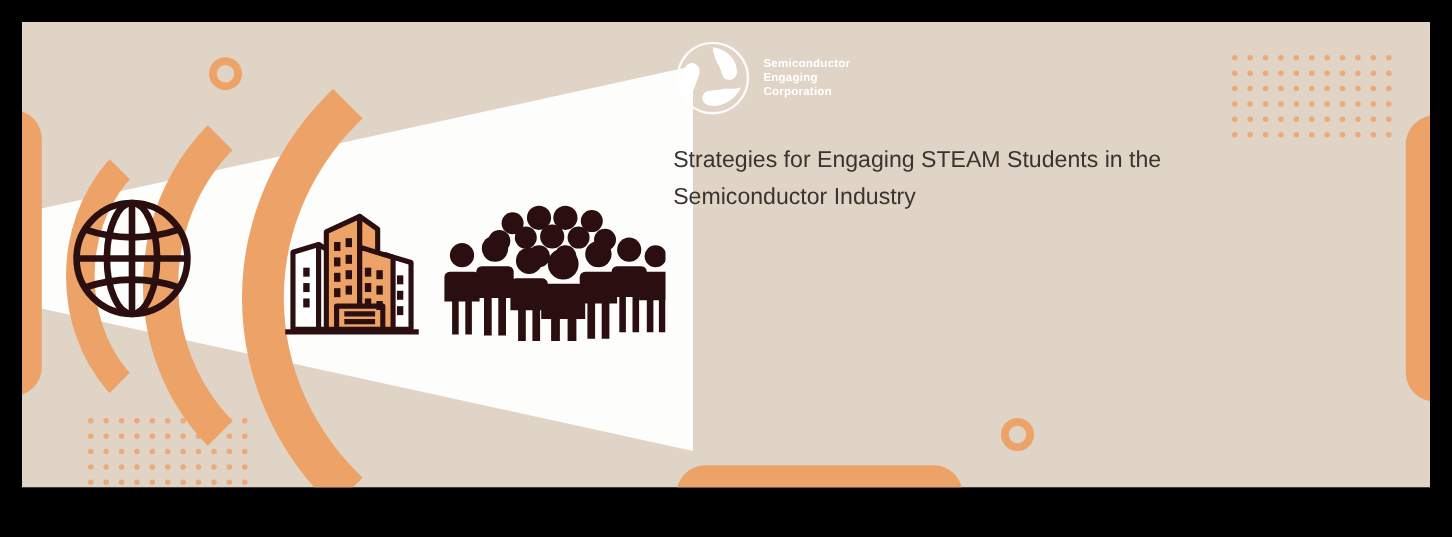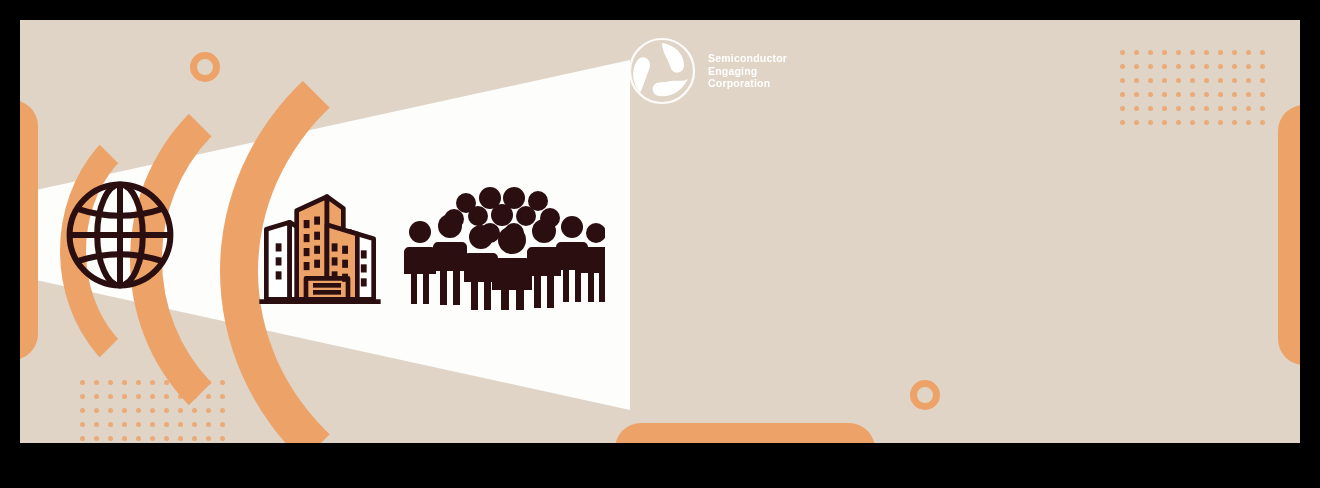--- a/index.html
+++ b/index.html
@@ -38,21 +38,21 @@
   .pill-right{left:1258px;top:85px;width:52px;height:260px;}
   .pill-bottom{left:595px;top:403px;width:260px;height:52px;}
 
   
   .icon{position:absolute;}
   .icon-globe{left:40px;top:155px;width:120px;height:120px;}
   .icon-building{left:230px;top:158px;width:140px;height:140px;}
   .icon-people{left:380px;top:165px;width:205px;height:125px;}
 
   
-  .content{position:absolute;left:592px;top:12px;width:660px;margin-left:14px;}
+  .content{position:absolute;left:592px;top:12px;width:660px;}
 
   .logo{display:flex;align-items:center;gap:10px;height:78px;}
   .logo-mark{width:72px;height:72px;flex:none;}
   .logo-text{display:flex;flex-direction:column;line-height:1.22;}
   .logo-text span{
     color:#ffffff;font-size:10.5px;font-weight:bold;letter-spacing:.2px;
     font-family:"Liberation Sans",sans-serif;
   }
 
   .headline{
@@ -337,17 +337,18 @@
             </g>
           </svg>
         </span>
         <span class="logo-text">
           <span>Semiconductor</span>
           <span>Engaging</span>
           <span>Corporation</span>
         </span>
       </div>
 
+      <div class="subhead">Strategies for Engaging STEAM Students in the Semiconductor Industry</div>
 
     </div>
 
   </div>
 </div>
 
 </body></html>

